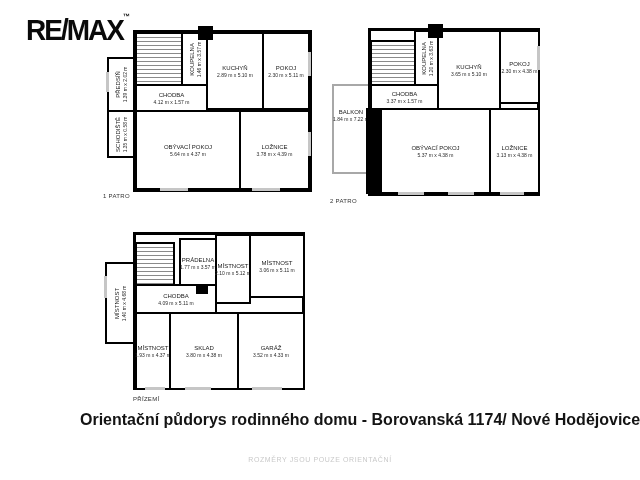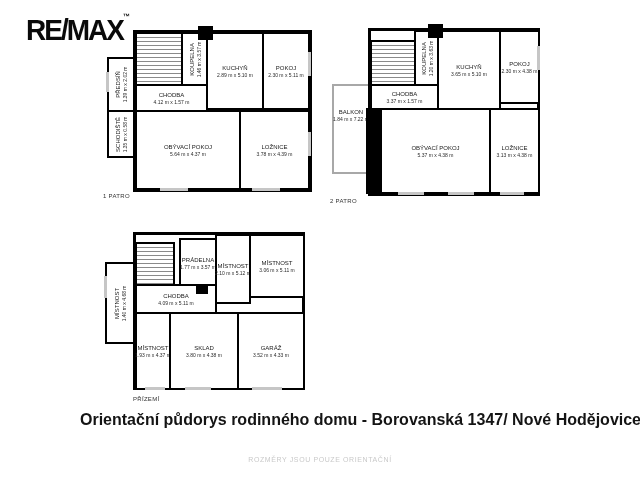--- a/index.html
+++ b/index.html
@@ -195,15 +195,15 @@
         <span class="rdims">3.52 m x 4.33 m</span>
       </div>
   </div>
   <div class="chimney" style="left:196px;top:284px;width:12px;height:10px;"></div>
   <div class="window" style="left:145px;top:387px;width:20px;height:3px;"></div>
   <div class="window" style="left:185px;top:387px;width:26px;height:3px;"></div>
   <div class="window" style="left:252px;top:387px;width:30px;height:3px;"></div>
   <div class="window" style="left:104px;top:276px;width:3px;height:22px;"></div>
   <div class="floorlabel" style="left:133px;top:396px;">PŘÍZEMÍ</div>
 
-  <div class="title">Orientační půdorys rodinného domu - Borovanská 1347/ Nové Hodějovice</div>
+  <div class="title">Orientační půdorys rodinného domu - Borovanská 1174/ Nové Hodějovice</div>
   <div class="disclaimer">ROZMĚRY JSOU POUZE ORIENTAČNÍ</div>
 </div>
 
 </body></html>

